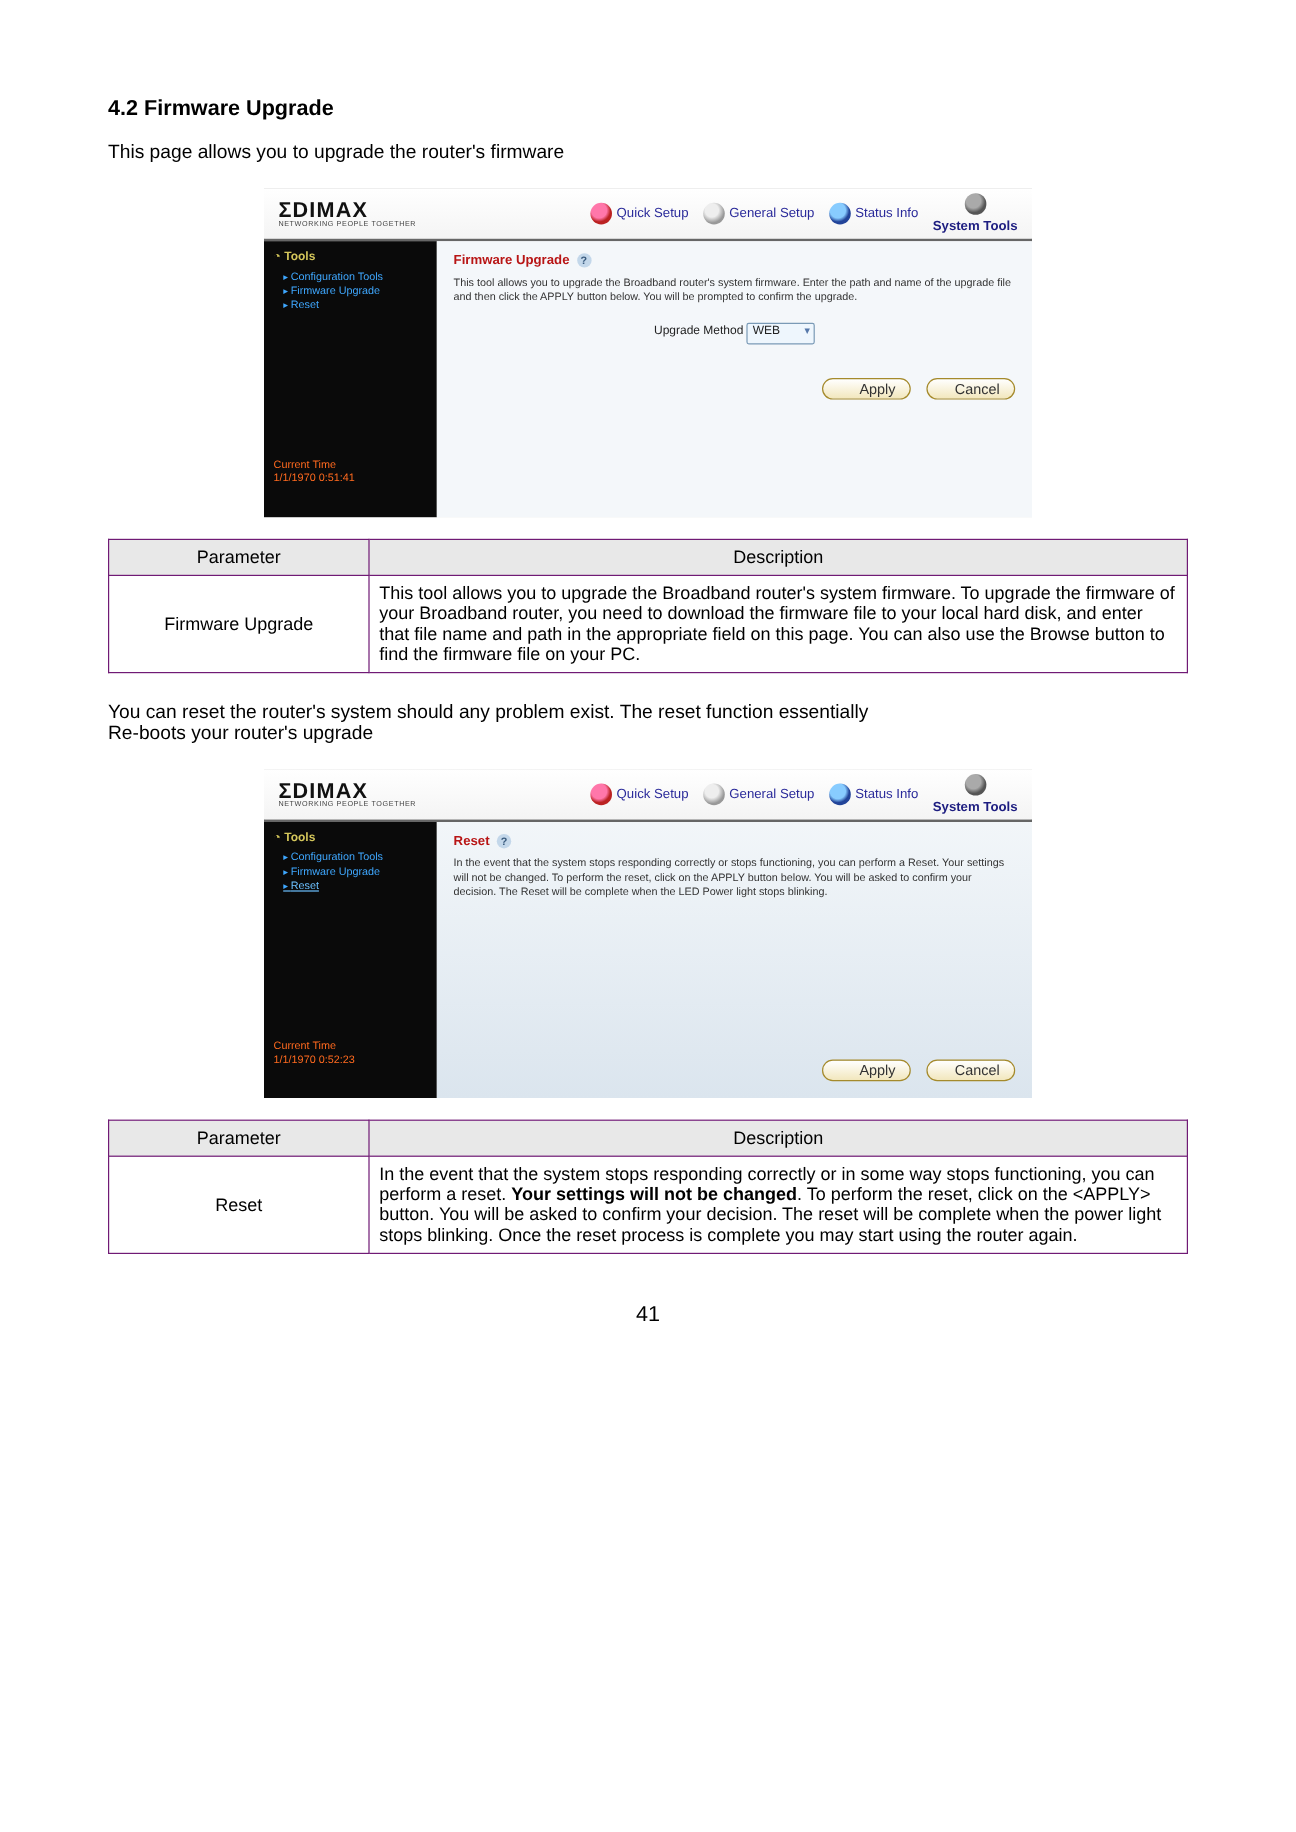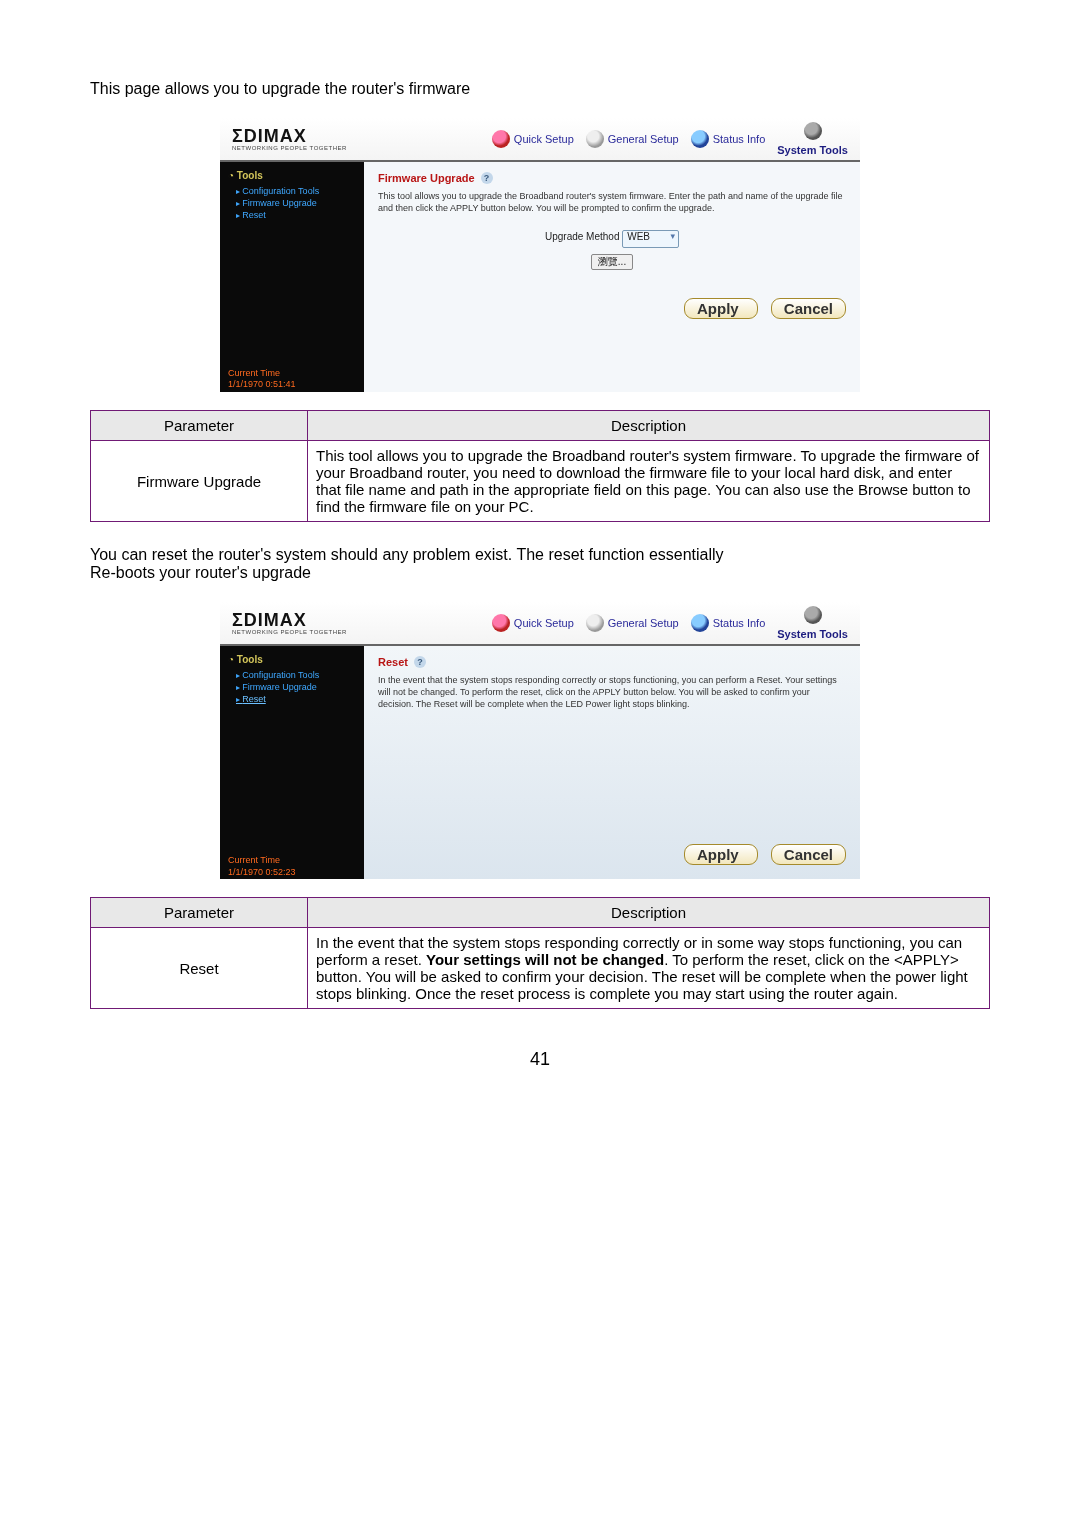--- a/index.html
+++ b/index.html
@@ -114,21 +114,21 @@
   .ic-sys   { background: radial-gradient(circle at 40% 35%, #aaa 0 38%, #555 62%); }
 
   .ru-body {
     display: flex;
     min-height: 230px;
   }
   .ru-side {
     width: 128px;
     background: #0a0a0a;
     color: #eee;
-    padding: 8px 8px 1px 8px;
+    padding: 8px 8px 26px 8px;
     display:flex; flex-direction:column;
   }
   .ru-side-cat {
     color: #d4c65b;
     font-weight: bold;
     font-size: 10px;
     margin-bottom: 4px;
   }
   .ru-side-cat::before { content:"◔ "; color:#d4c65b; }
   .ru-side-link {
@@ -167,35 +167,36 @@
     border:1px solid #7a9ab6; background:#eef6fd; font-size:10px;
     padding:0 28px 0 4px; height:16px; display:inline-block; border-radius:2px;
     position:relative;
   }
   .ru-select::after{content:"▾"; position:absolute; right:3px; top:0; font-size:9px; color:#5577aa;}
   .ru-btn-box {
     display:inline-block; border:1px solid #888; padding:0 6px;
     font-size:10px; background:#f0f0f0; border-radius:2px; cursor:pointer;
   }
   .ru-btn-pill {
-    display:inline-block; min-width:48px; text-align:left;
+    display:inline-block; min-width:48px; text-align:right;
     border:1px solid #a58a2b; border-radius:9px;
-    padding:1px 12px; font-size:15px;
+    padding:1px 12px; font-size:12px;
     background:linear-gradient(#fff,#f2e7bd);
-    color:#333; cursor:pointer;font-weight:bold;
+    color:#333; cursor:pointer;
   }
   .ru-btn-row { text-align:right; margin-top:28px; }
   .ru-btn-row .ru-btn-pill + .ru-btn-pill { margin-left:10px; }
 
 </style>
 </head>
 <body>
 
 <div class="page">
 
+  <h2 class="section-title">4.2 Firmware Upgrade</h2>
   <p class="body-text">This page allows you to upgrade the router's firmware</p>
 
   <div class="shot-wrap">
     <div class="router-ui">
       <div class="ru-header">
         <div class="ru-brand">
           <span class="ru-brand-main">ΣDIMAX</span>
           <span class="ru-brand-sub">NETWORKING PEOPLE TOGETHER</span>
         </div>
         <div class="ru-nav-item">
@@ -229,23 +230,20 @@
         </div>
         <div class="ru-main">
           <div class="ru-h">
               <span>Firmware Upgrade</span>
               <span class="ru-help">?</span>
             </div>
           <div class="ru-desc">This tool allows you to upgrade the Broadband router's system firmware. Enter the path and name of the upgrade file and then click the APPLY button below. You will be prompted to confirm the upgrade.</div>
           <div class="ru-form-row">
             <span>Upgrade Method</span>
             <span class="ru-select">WEB</span>
-          </div>
-          <div class="ru-form-row">
-            <span class="ru-btn-box">瀏覽...</span>
           </div>
           <div class="ru-btn-row">
             <span class="ru-btn-pill">Apply</span>
             <span class="ru-btn-pill">Cancel</span>
           </div>
         </div>
       </div>
     </div>
   </div>
 

